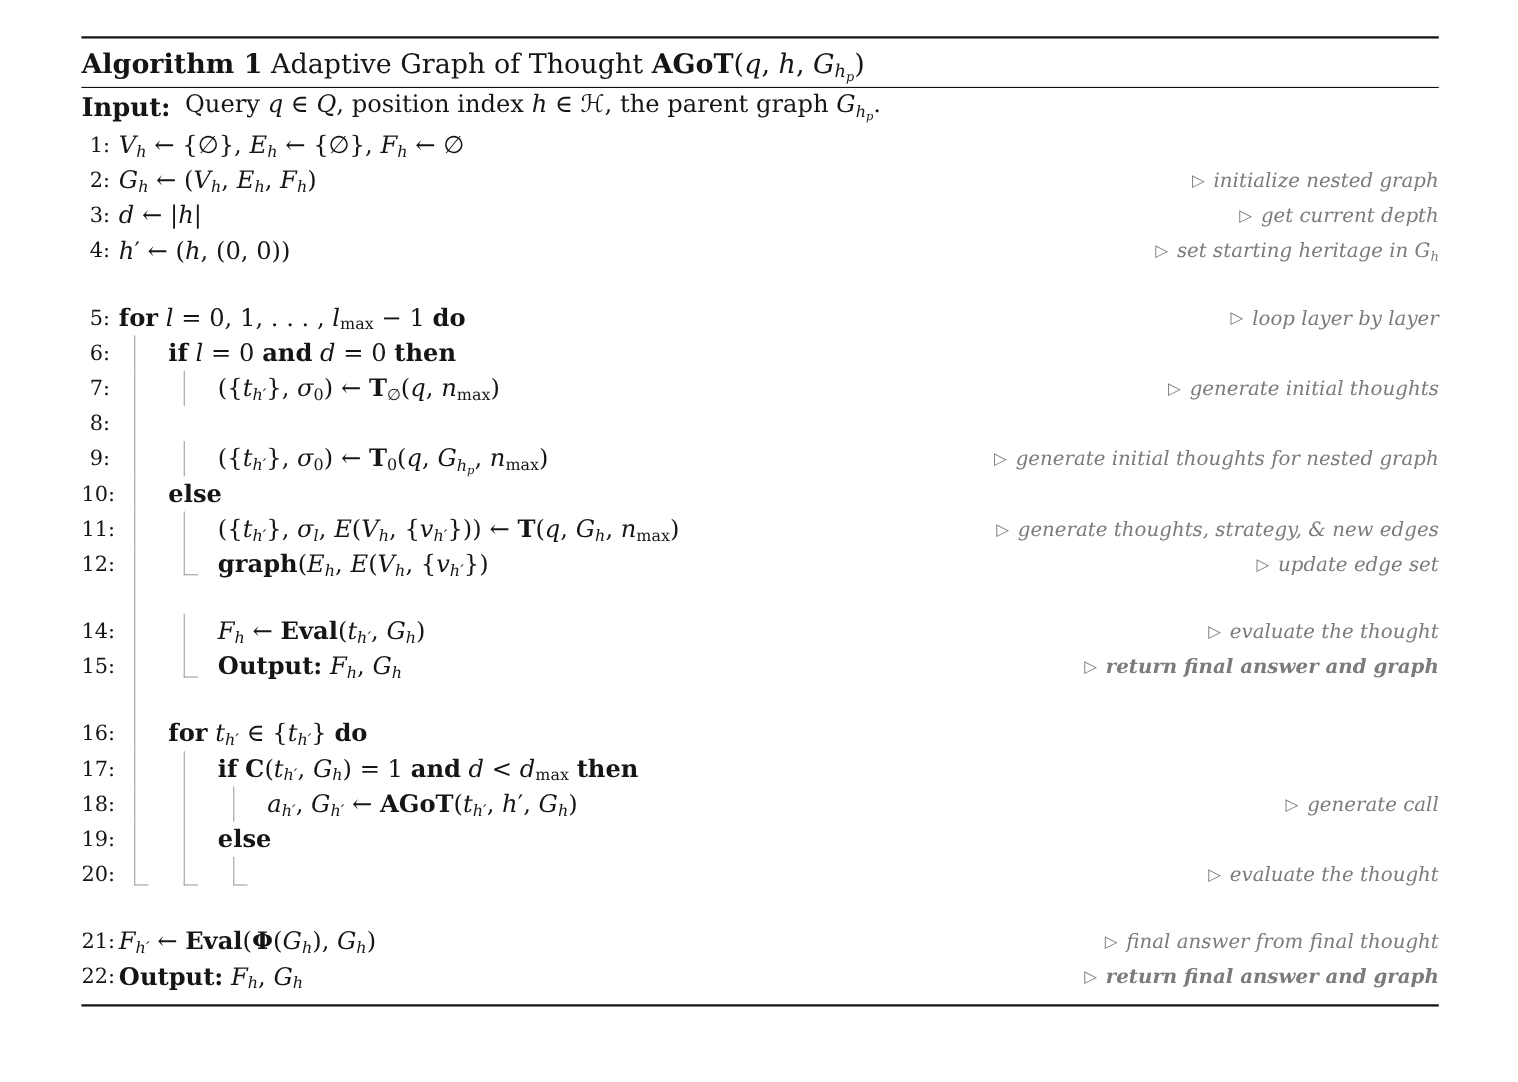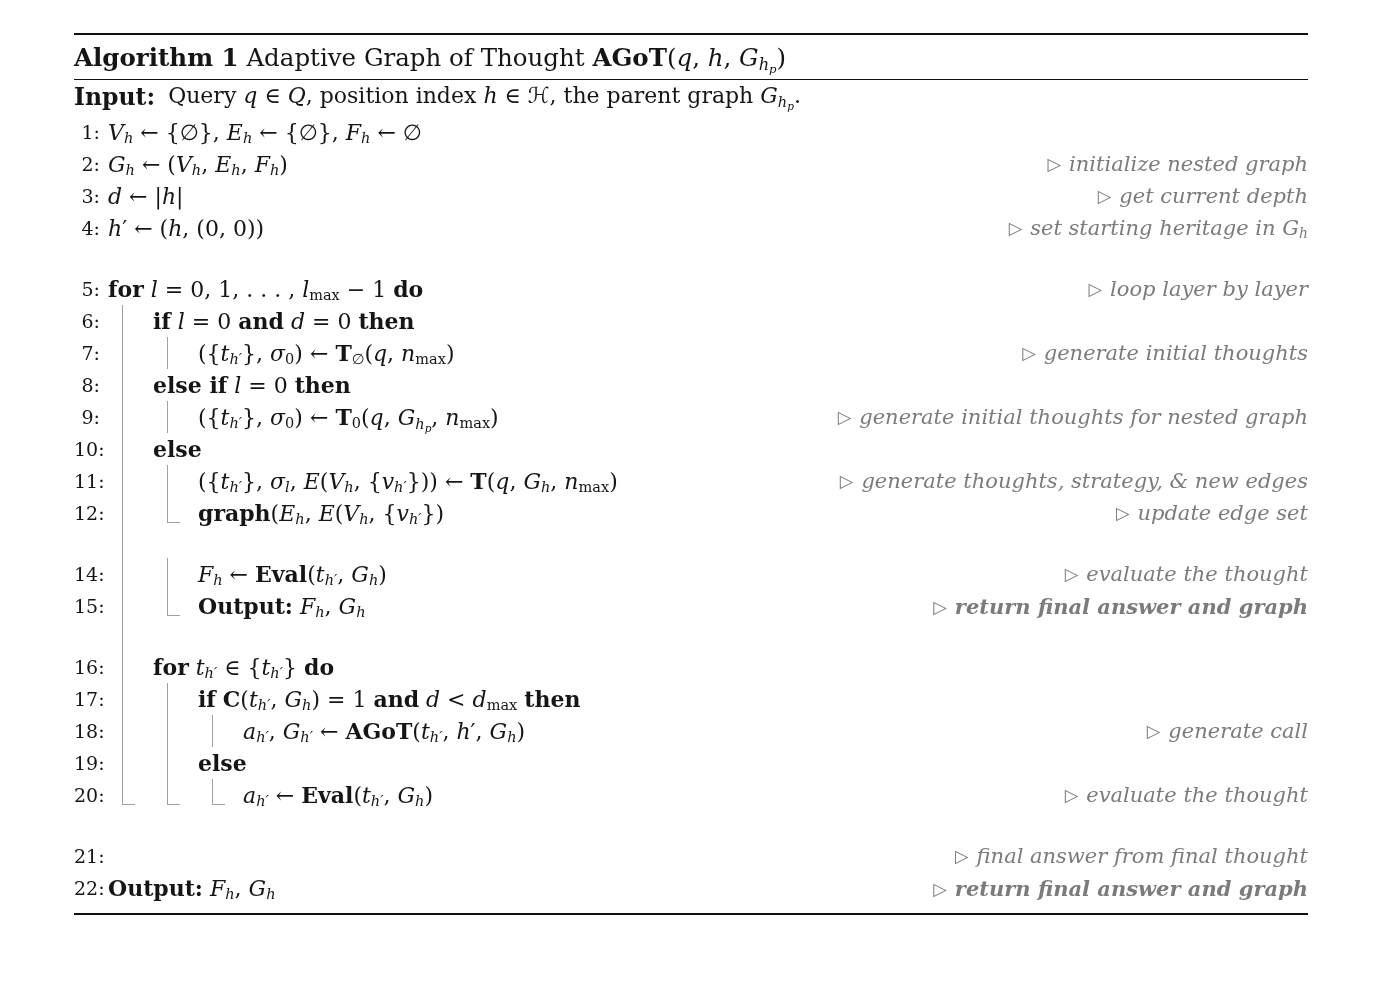--- a/index.html
+++ b/index.html
@@ -30,21 +30,21 @@
     border-left:1.6px solid var(--guide);
   }
   .g.hook::before{bottom:6px;}
   .g.hook::after{
     content:"";position:absolute;left:14px;bottom:6px;width:13px;
     border-bottom:1.6px solid var(--guide);
   }
   .code{font-size:22px;}
   sub{font-size:66%;line-height:0;vertical-align:-0.24em;}
   sub sub{font-size:72%;vertical-align:-0.3em;}
-  .comment{margin-left:auto;padding-left:18px;color:var(--comment);font-style:italic;font-size:21px;}
+  .comment{margin-left:auto;padding-left:18px;color:var(--comment);font-style:italic;font-size:18px;}
   .comment.bold{font-weight:bold;}
   .mk{font-style:normal;font-size:84%;margin-right:8px;position:relative;top:-1px;}
 </style>
 </head>
 <body>
 
 <div class="page">
   <div class="rule-top"></div>
   <div class="caption"><b>Algorithm 1</b> Adaptive Graph of Thought <b>AGoT</b>(<i>q</i>, <i>h</i>, <i>G</i><sub><i>h</i><sub><i>p</i></sub></sub>)</div>
   <div class="rule-mid"></div>
@@ -89,21 +89,20 @@
         <div class="row">
           <span class="num">7:</span>
           <span class="g bar"></span>
           <span class="g bar"></span>
           <span class="code">({<i>t<sub>h′</sub></i>}, <i>σ</i><sub>0</sub>) ← <b>T</b><sub>∅</sub>(<i>q</i>, <i>n</i><sub>max</sub>)</span>
           <span class="comment"><span class="mk">▷</span><span>generate initial thoughts</span></span>
         </div>
         <div class="row">
           <span class="num">8:</span>
           <span class="g bar"></span>
-          <span class="code"><b>else if</b> <i>l</i> = 0 <b>then</b></span>
         </div>
         <div class="row">
           <span class="num">9:</span>
           <span class="g bar"></span>
           <span class="g bar"></span>
           <span class="code">({<i>t<sub>h′</sub></i>}, <i>σ</i><sub>0</sub>) ← <b>T</b><sub>0</sub>(<i>q</i>, <i>G</i><sub><i>h</i><sub><i>p</i></sub></sub>, <i>n</i><sub>max</sub>)</span>
           <span class="comment"><span class="mk">▷</span><span>generate initial thoughts for nested graph</span></span>
         </div>
         <div class="row">
           <span class="num">10:</span>
@@ -169,28 +168,28 @@
           <span class="num">19:</span>
           <span class="g bar"></span>
           <span class="g bar"></span>
           <span class="code"><b>else</b></span>
         </div>
         <div class="row">
           <span class="num">20:</span>
           <span class="g hook"></span>
           <span class="g hook"></span>
           <span class="g hook"></span>
-          <span class="code"><i>a<sub>h′</sub></i> ← <b>Eval</b>(<i>t<sub>h′</sub></i>, <i>G<sub>h</sub></i>)</span>
           <span class="comment"><span class="mk">▷</span><span>evaluate the thought</span></span>
         </div>
         <div class="row gaprow">
           <span class="num"></span>
         </div>
         <div class="row">
           <span class="num">21:</span>
+          <span class="code"><i>F<sub>h′</sub></i> ← <b>Eval</b>(<b>Φ</b>(<i>G<sub>h</sub></i>), <i>G<sub>h</sub></i>)</span>
           <span class="comment"><span class="mk">▷</span><span>final answer from final thought</span></span>
         </div>
         <div class="row">
           <span class="num">22:</span>
           <span class="code"><b>Output:</b> <i>F<sub>h</sub></i>, <i>G<sub>h</sub></i></span>
           <span class="comment bold"><span class="mk">▷</span><span>return final answer and graph</span></span>
         </div>
       </div>
   </div>
   <div class="rule-bottom"></div>

